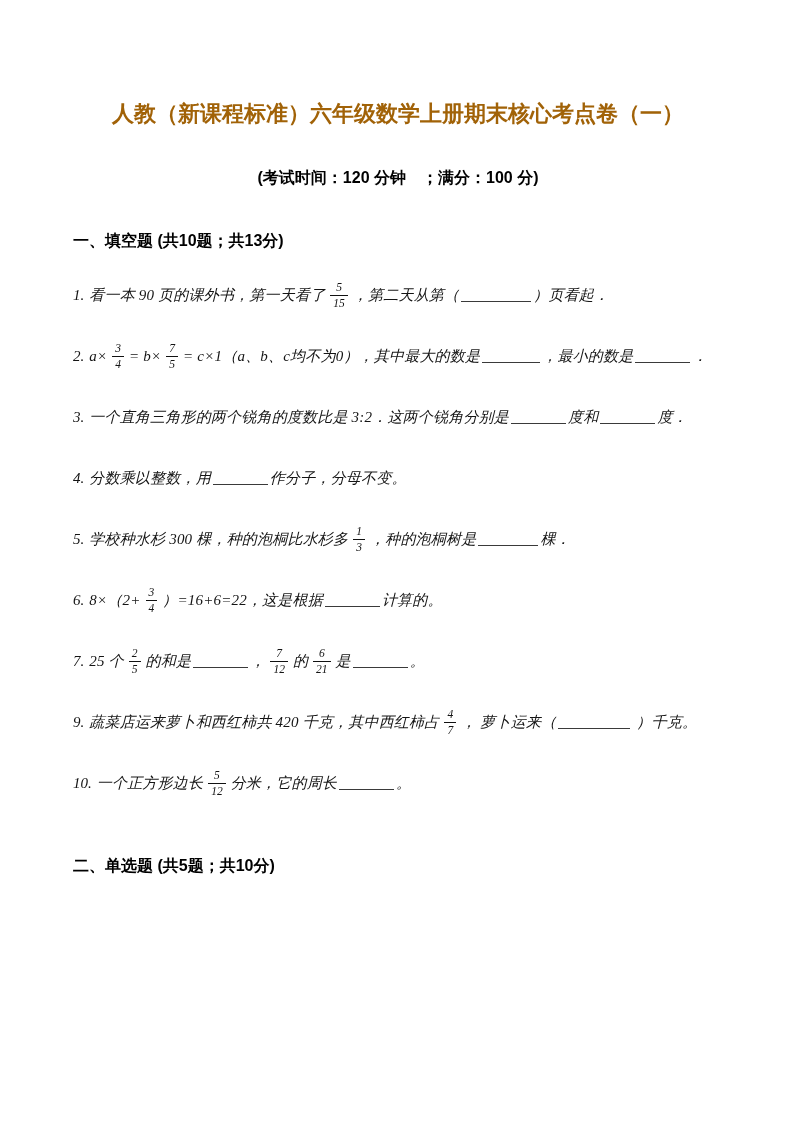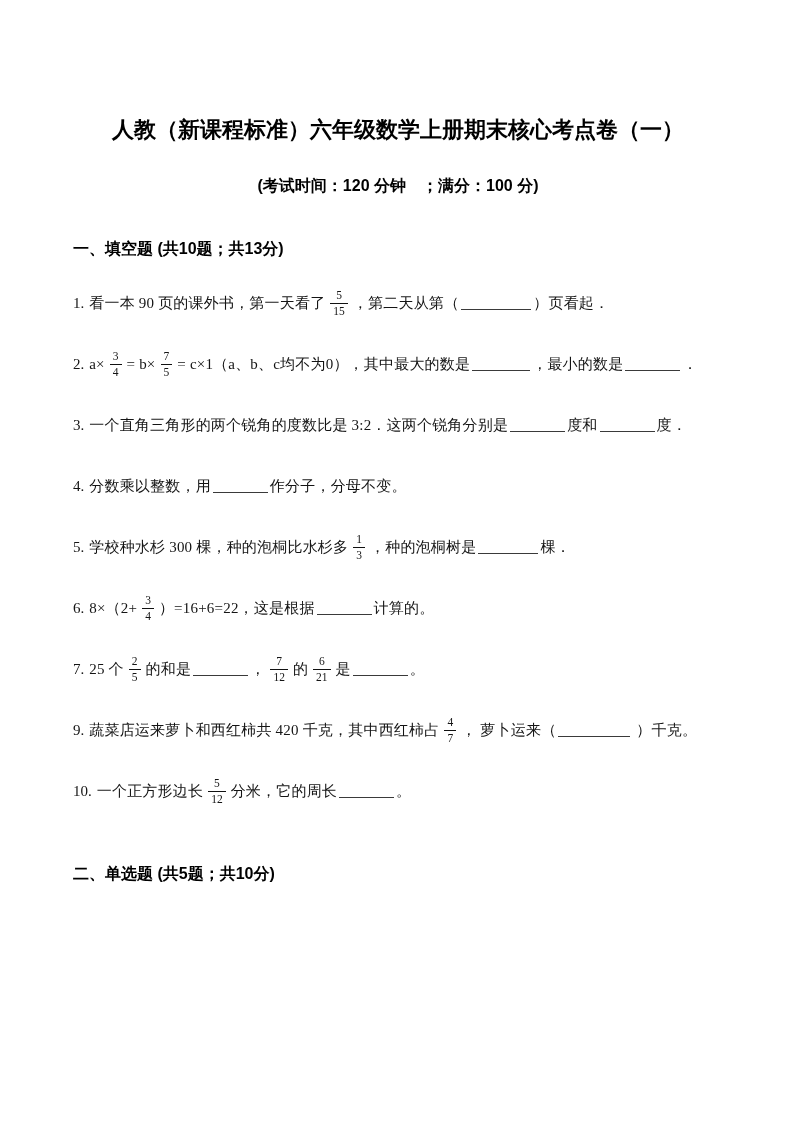--- a/index.html
+++ b/index.html
@@ -6,36 +6,36 @@
   body {
     width:793px; height:1122px; overflow:hidden;
     font-family:"Liberation Serif","DejaVu Serif",serif;
     color:#111;
   }
   .page { padding:100px 70px 0 73px; box-sizing:border-box; }
 
   .title {
     font-family:"Liberation Sans","DejaVu Sans",sans-serif;
     font-size:22px; font-weight:bold; text-align:center;
-    margin:16px; line-height:1.25; color:#000000;
+    margin:0; line-height:1.25; color:#a16207;
   }
   .subtitle {
     font-family:"Liberation Sans","DejaVu Sans",sans-serif;
     font-size:16px; font-weight:bold; text-align:center;
-    margin-top:32px; color:#000;
+    margin-top:40px; color:#000;
   }
   .section-heading {
     font-family:"Liberation Sans","DejaVu Sans",sans-serif;
     font-size:16px; font-weight:bold; color:#000;
     margin-top:42px; height:20px; line-height:20px;
   }
   .questions { margin-top:14px; }
   .question {
     height:61px; line-height:61px; font-size:15px;
-    white-space:nowrap; color:#141414;
+    white-space:nowrap; color:#141414;font-style:italic;
   }
   .qnum { margin-right:5px; }
   .qtext { letter-spacing:0.2px; }
   .frac {
     display:inline-block; vertical-align:middle;
     text-align:center; font-size:11.5px; line-height:1.3;
     margin:0 5px; position:relative; top:-1px;
   }
   .frac .fnum { display:block; border-bottom:1px solid #111; padding:0 3px; }
   .frac .fden { display:block; padding:0 3px;text-align:right; }

